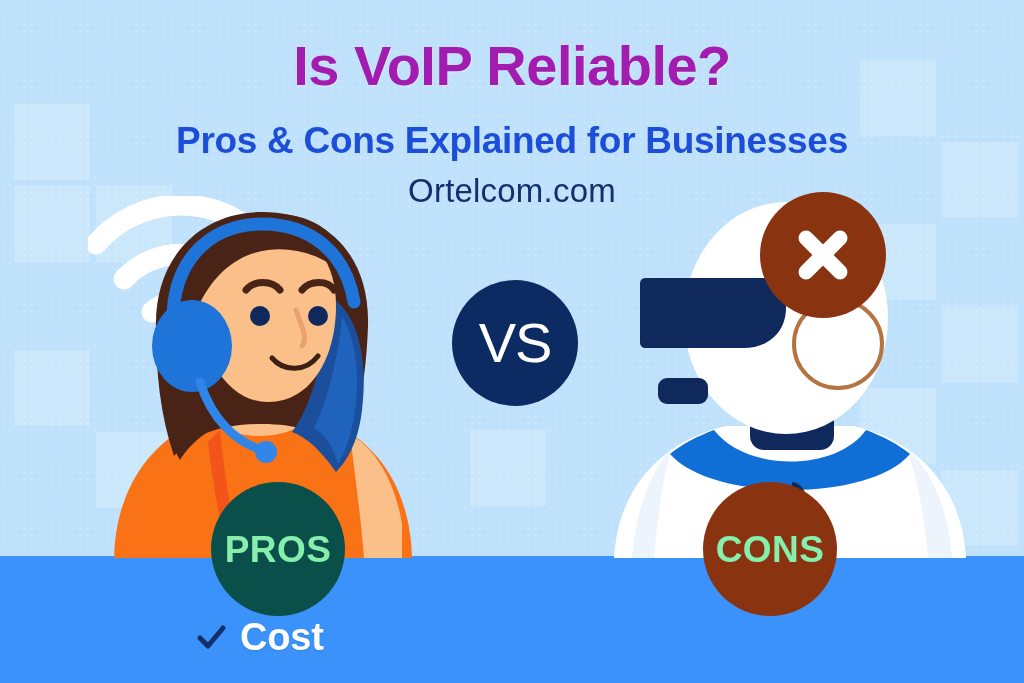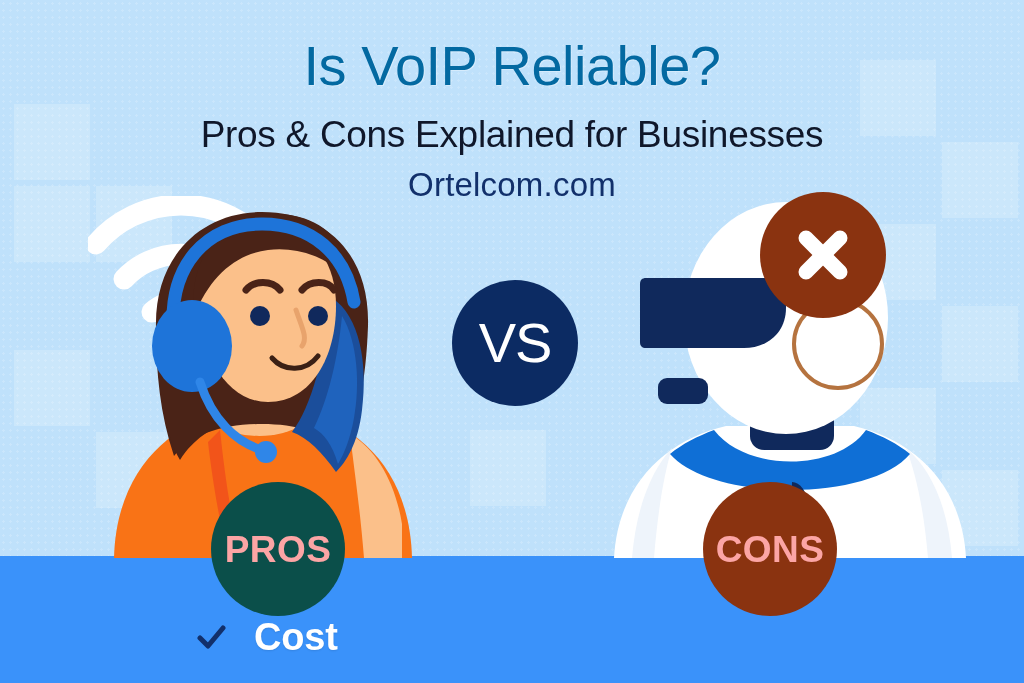--- a/index.html
+++ b/index.html
@@ -47,32 +47,32 @@
   
   .titles{
     position:absolute;
     left:0;right:0;
     top:36px;
     text-align:center;
     z-index:40;
   }
   .title-main{
     font-size:56px;
-    font-weight:normal;
-    color:#0369a1;
+    font-weight:bold;
+    color:#a21caf;
     letter-spacing:-.5px;
     line-height:1.08;
     text-shadow:1px 1px 0 rgba(255,255,255,.35);
   }
   .title-sub{
     font-size:37px;
-    font-weight:normal;
-    color:#0f172a;
+    font-weight:bold;
+    color:#1d4ed8;
     line-height:1.15;
-    margin-top:18px;
+    margin-top:24px;
     letter-spacing:-.3px;
   }
   .title-site{
     font-size:33px;
     font-weight:normal;
     color:#12306b;
     line-height:1.2;
     margin-top:8px;
     letter-spacing:.2px;
   }
@@ -117,21 +117,21 @@
   
   .pill{
     position:absolute;
     border-radius:50%;
     display:flex;
     align-items:center;
     justify-content:center;
     z-index:32;
   }
   .pill span{
-    color:#fca5a5;
+    color:#86efac;
     font-weight:bold;
     line-height:1;
   }
   .pros-badge{
     left:211px;
     top:482px;
     width:134px;
     height:134px;
     background:#0b4f4a;
   }
@@ -150,21 +150,21 @@
     position:absolute;
     top:618px;
     left:0;right:0;
     height:62px;
     z-index:35;
   }
   .foot-item{
     position:absolute;
     display:flex;
     align-items:center;
-    gap:28px;
+    gap:14px;
     white-space:nowrap;
   }
   .foot-pros{left:196px;top:0;}
   .foot-cons{left:511px;top:0;}
   .foot-item .check{
     display:block;
     width:30px;height:30px;
     flex:0 0 auto;
   }
   .foot-item .label{

